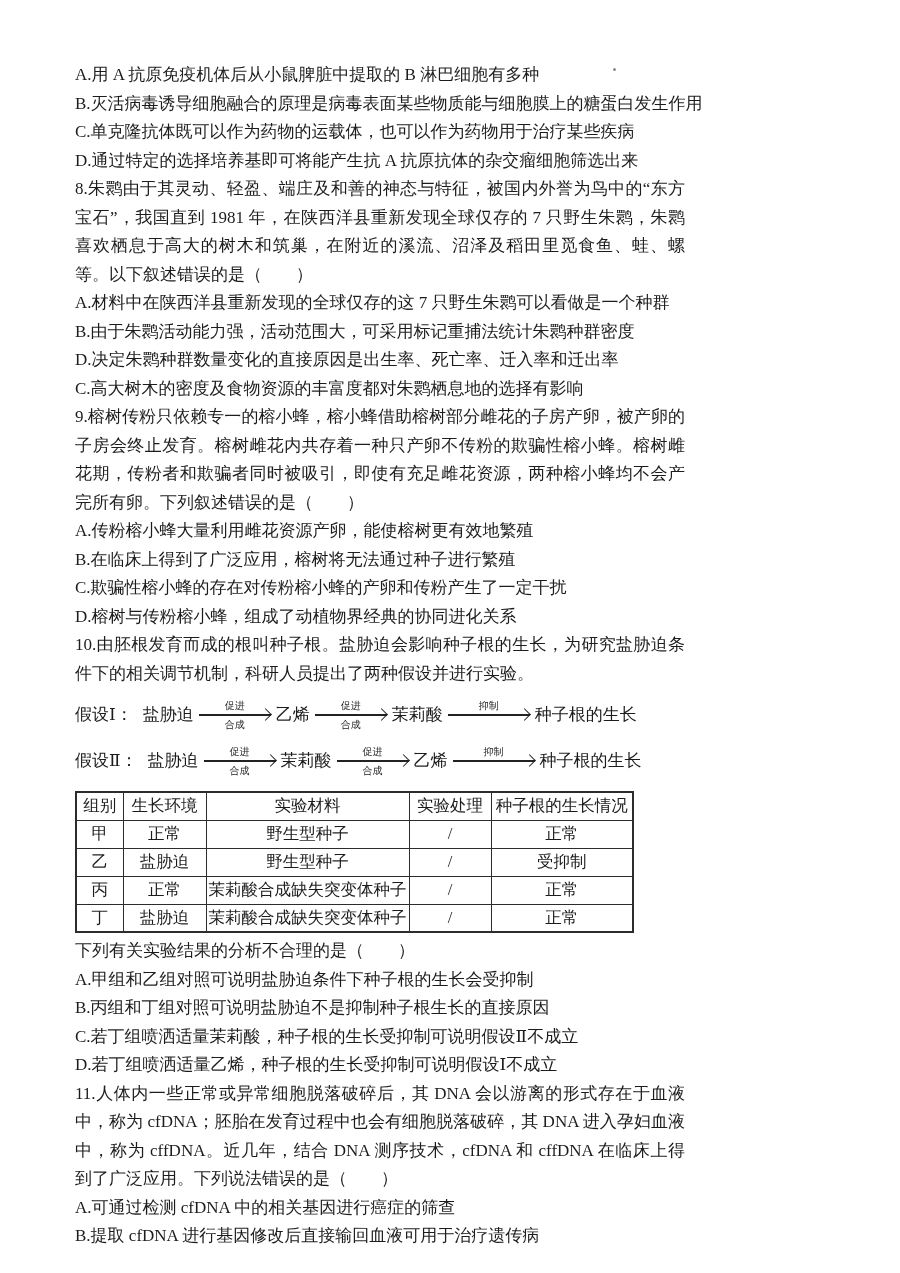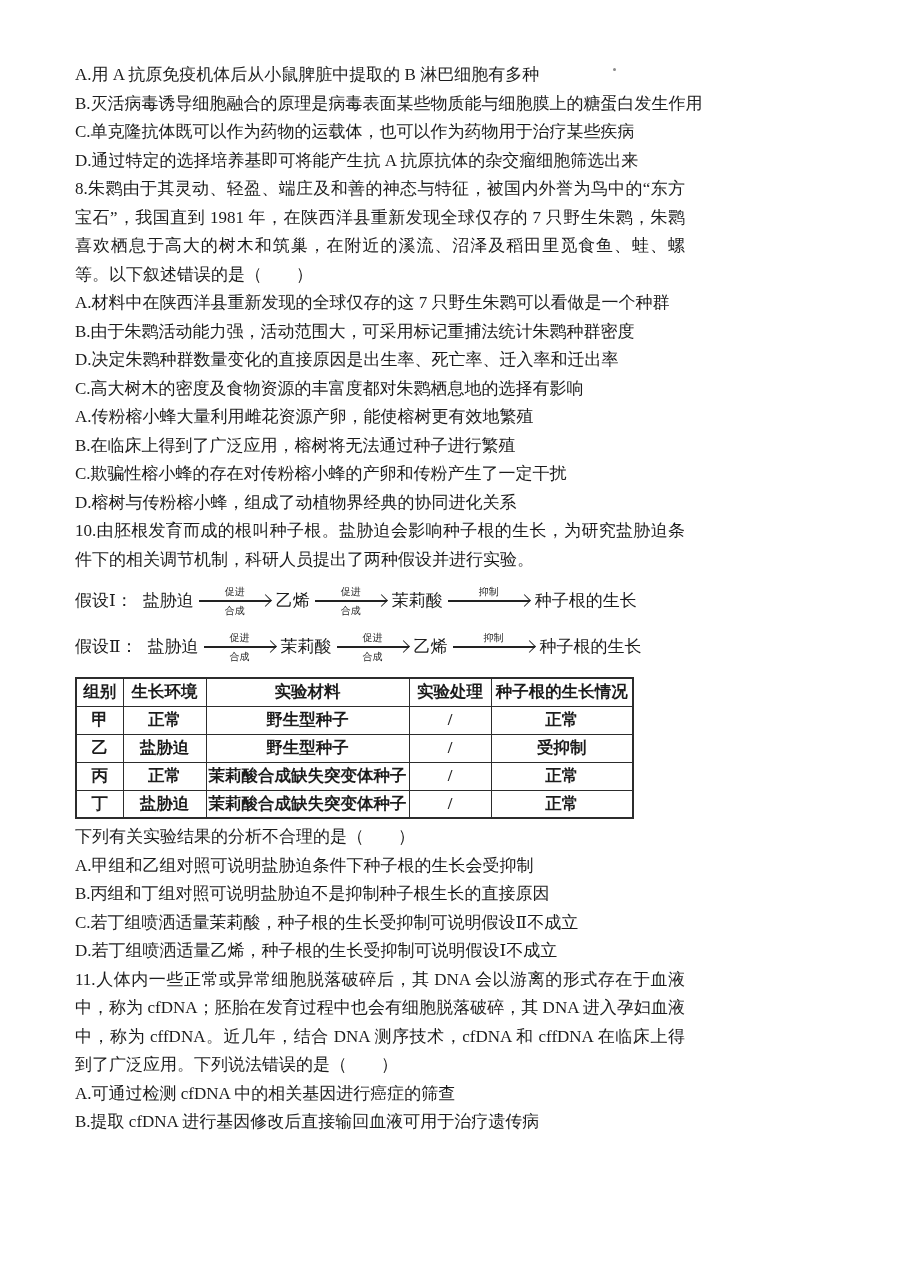--- a/index.html
+++ b/index.html
@@ -71,21 +71,21 @@
     margin-bottom: 4px;
     border: 2px solid #2c2c2c;
     font-size: 16.5px;
   }
   table.exp th, table.exp td {
     border: 1px solid #2c2c2c;
     height: 28px;
     padding: 0 2px;
     text-align: center;
     vertical-align: middle;
-    font-weight: bold;
+    font-weight: normal;
     line-height: 20px;
     overflow: hidden;
     white-space: nowrap;
   }
   .artifact-dot {
     position: absolute;
     left: 613px;
     top: 68px;
     width: 3px;
     height: 3px;
@@ -104,20 +104,21 @@
   <p class="opt">B.灭活病毒诱导细胞融合的原理是病毒表面某些物质能与细胞膜上的糖蛋白发生作用</p>
   <p class="opt">C.单克隆抗体既可以作为药物的运载体，也可以作为药物用于治疗某些疾病</p>
   <p class="opt">D.通过特定的选择培养基即可将能产生抗 A 抗原抗体的杂交瘤细胞筛选出来</p>
 
   <p class="stem">8.朱鹮由于其灵动、轻盈、端庄及和善的神态与特征，被国内外誉为鸟中的“东方宝石”，我国直到 1981 年，在陕西洋县重新发现全球仅存的 7 只野生朱鹮，朱鹮喜欢栖息于高大的树木和筑巢，在附近的溪流、沼泽及稻田里觅食鱼、蛙、螺等。以下叙述错误的是（　　）</p>
   <p class="opt">A.材料中在陕西洋县重新发现的全球仅存的这 7 只野生朱鹮可以看做是一个种群</p>
   <p class="opt">B.由于朱鹮活动能力强，活动范围大，可采用标记重捕法统计朱鹮种群密度</p>
   <p class="opt">D.决定朱鹮种群数量变化的直接原因是出生率、死亡率、迁入率和迁出率</p>
   <p class="opt">C.高大树木的密度及食物资源的丰富度都对朱鹮栖息地的选择有影响</p>
 
+  <p class="stem">9.榕树传粉只依赖专一的榕小蜂，榕小蜂借助榕树部分雌花的子房产卵，被产卵的子房会终止发育。榕树雌花内共存着一种只产卵不传粉的欺骗性榕小蜂。榕树雌花期，传粉者和欺骗者同时被吸引，即使有充足雌花资源，两种榕小蜂均不会产完所有卵。下列叙述错误的是（　　）</p>
   <p class="opt">A.传粉榕小蜂大量利用雌花资源产卵，能使榕树更有效地繁殖</p>
   <p class="opt">B.在临床上得到了广泛应用，榕树将无法通过种子进行繁殖</p>
   <p class="opt">C.欺骗性榕小蜂的存在对传粉榕小蜂的产卵和传粉产生了一定干扰</p>
   <p class="opt">D.榕树与传粉榕小蜂，组成了动植物界经典的协同进化关系</p>
 
   <p class="stem">10.由胚根发育而成的根叫种子根。盐胁迫会影响种子根的生长，为研究盐胁迫条件下的相关调节机制，科研人员提出了两种假设并进行实验。</p>
 
   <div class="hyp hyp-1">
     <span class="hyp-label">假设Ⅰ：</span>
     <span class="node">盐胁迫</span>

